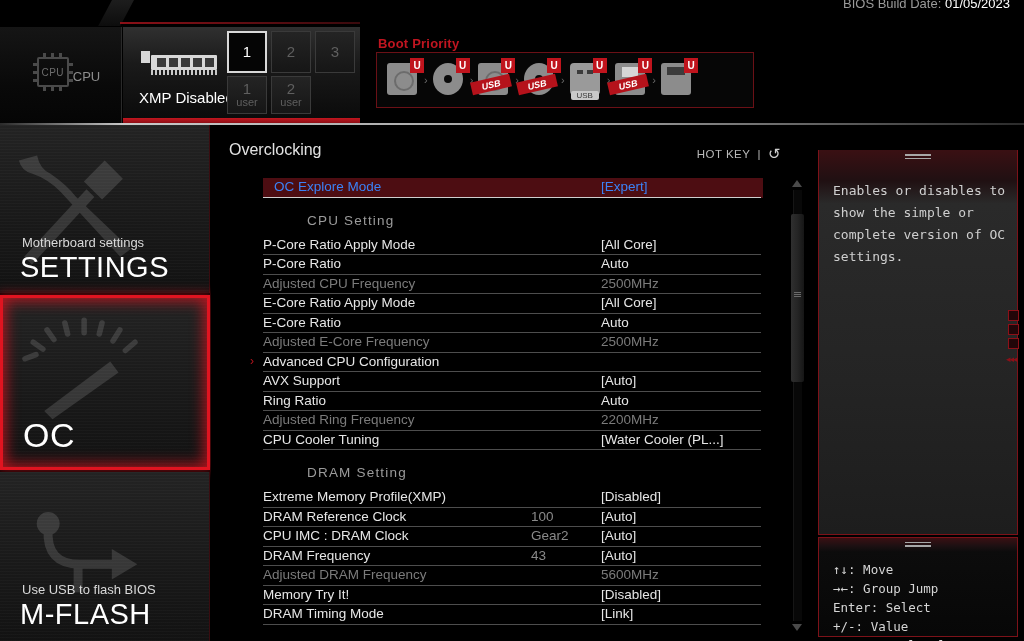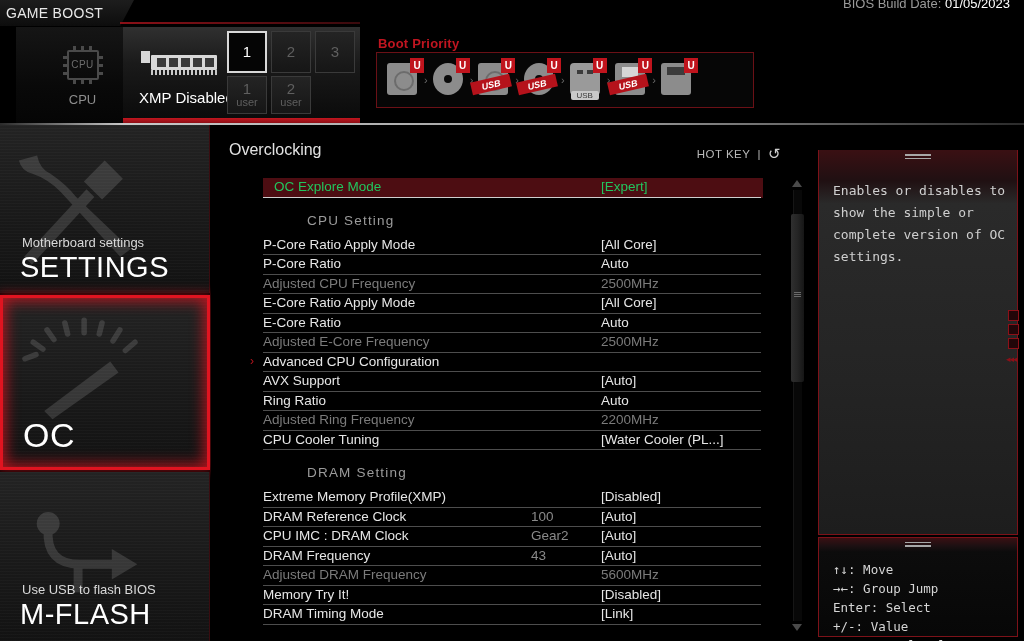--- a/index.html
+++ b/index.html
@@ -24,24 +24,24 @@
     position: absolute; left: 112px; top: 0; width: 22px; height: 26px;
     background: linear-gradient(180deg,#1d1d1d 0%, #0d0d0d 100%);
     transform: skewX(-28deg); transform-origin: top left;
   }
   .gb-redline {
     position: absolute; left: 120px; top: 22px; width: 240px; height: 2px;
     background: linear-gradient(90deg,#8b1017 0%, #3a0a0d 100%);
   }
 
   .gb-cpu-tile {
-    position: absolute; left: 16px; top: 27px; width: 122px; height: 98px;
+    position: absolute; left: 0; top: 27px; width: 122px; height: 98px;
     background: linear-gradient(180deg,#151515 0%, #090909 60%, #050505 100%);
     border-right: 1px solid #2a2a2a;
-    display: flex; flex-direction: column; align-items: center; justify-content: center; padding-left: 12px;
+    display: flex; flex-direction: row; align-items: center; justify-content: center; padding-left: 12px;
   }
   .cpu-chip { width: 40px; height: 38px; position: relative; margin-bottom: 8px; }
   .cpu-chip .body {
     position: absolute; left: 4px; top: 4px; right: 4px; bottom: 4px;
     border: 2px solid #4a4a4a; border-radius: 2px;
     display: flex; align-items: center; justify-content: center;
     color: #6d6d6d; font-size: 10px; letter-spacing: .5px;
   }
   .cpu-chip i {
     position: absolute; background: #4a4a4a;
@@ -143,21 +143,21 @@
   .row .mid { position: absolute; left: 268px; top: 1px; color: #8a8a8a; }
   .row .val { position: absolute; left: 338px; top: 1px; white-space: nowrap; }
   .row.line::after {
     content: ""; position: absolute; left: 0; bottom: 0; width: 498px; height: 1px; background: #4d4d4d;
   }
   .row.head { color: #9b9b9b; letter-spacing: 1.2px; height: 24px; margin-left: 44px; }
   .row.dim { color: #7b7b7b; }
   .row.dim .val { color: #7b7b7b; }
   .row.spacer { height: 14px; }
   .row.sel {
-    background: #4d0d12; color: #22c55e;
+    background: #4d0d12; color: #3b82f6;
   }
   .row.sel::after { background: #cfcfcf; }
   .row.sel .lbl { left: 11px; }
   .row .chev { position: absolute; left: -13px; top: 1px; color: #b3131c; font-size: 12px; }
 
   
   .sb { position: absolute; left: 578px; top: 53px; width: 16px; height: 455px; }
   .sb .track { position: absolute; left: 4px; top: 12px; width: 9px; bottom: 12px;
                background: #080808; border-left: 1px solid #161616; }
   .sb .thumb { position: absolute; left: 2px; top: 36px; width: 13px; height: 168px;
@@ -202,21 +202,20 @@
   .edge .arrows { position: absolute; left: 0; top: 44px; color: #8d1018; font-size: 9px; letter-spacing: -1px; }
 </style>
 </head>
 <body>
 
 <div id="root">
 
   <div class="topbar">
 
     <div class="gb-label-tail"></div>
-    <div class="gb-label">GAME BOOST</div>
     <div class="gb-redline"></div>
 
     <div class="gb-cpu-tile">
       <div class="cpu-chip">
         <div class="body">CPU</div>
         <i style="left:10px;top:0;width:3px;height:5px"></i>
           <i style="left:18px;top:0;width:3px;height:5px"></i>
         <i style="left:26px;top:0;width:3px;height:5px"></i>
         <i style="left:10px;bottom:0;width:3px;height:5px"></i>
           <i style="left:18px;bottom:0;width:3px;height:5px"></i>

